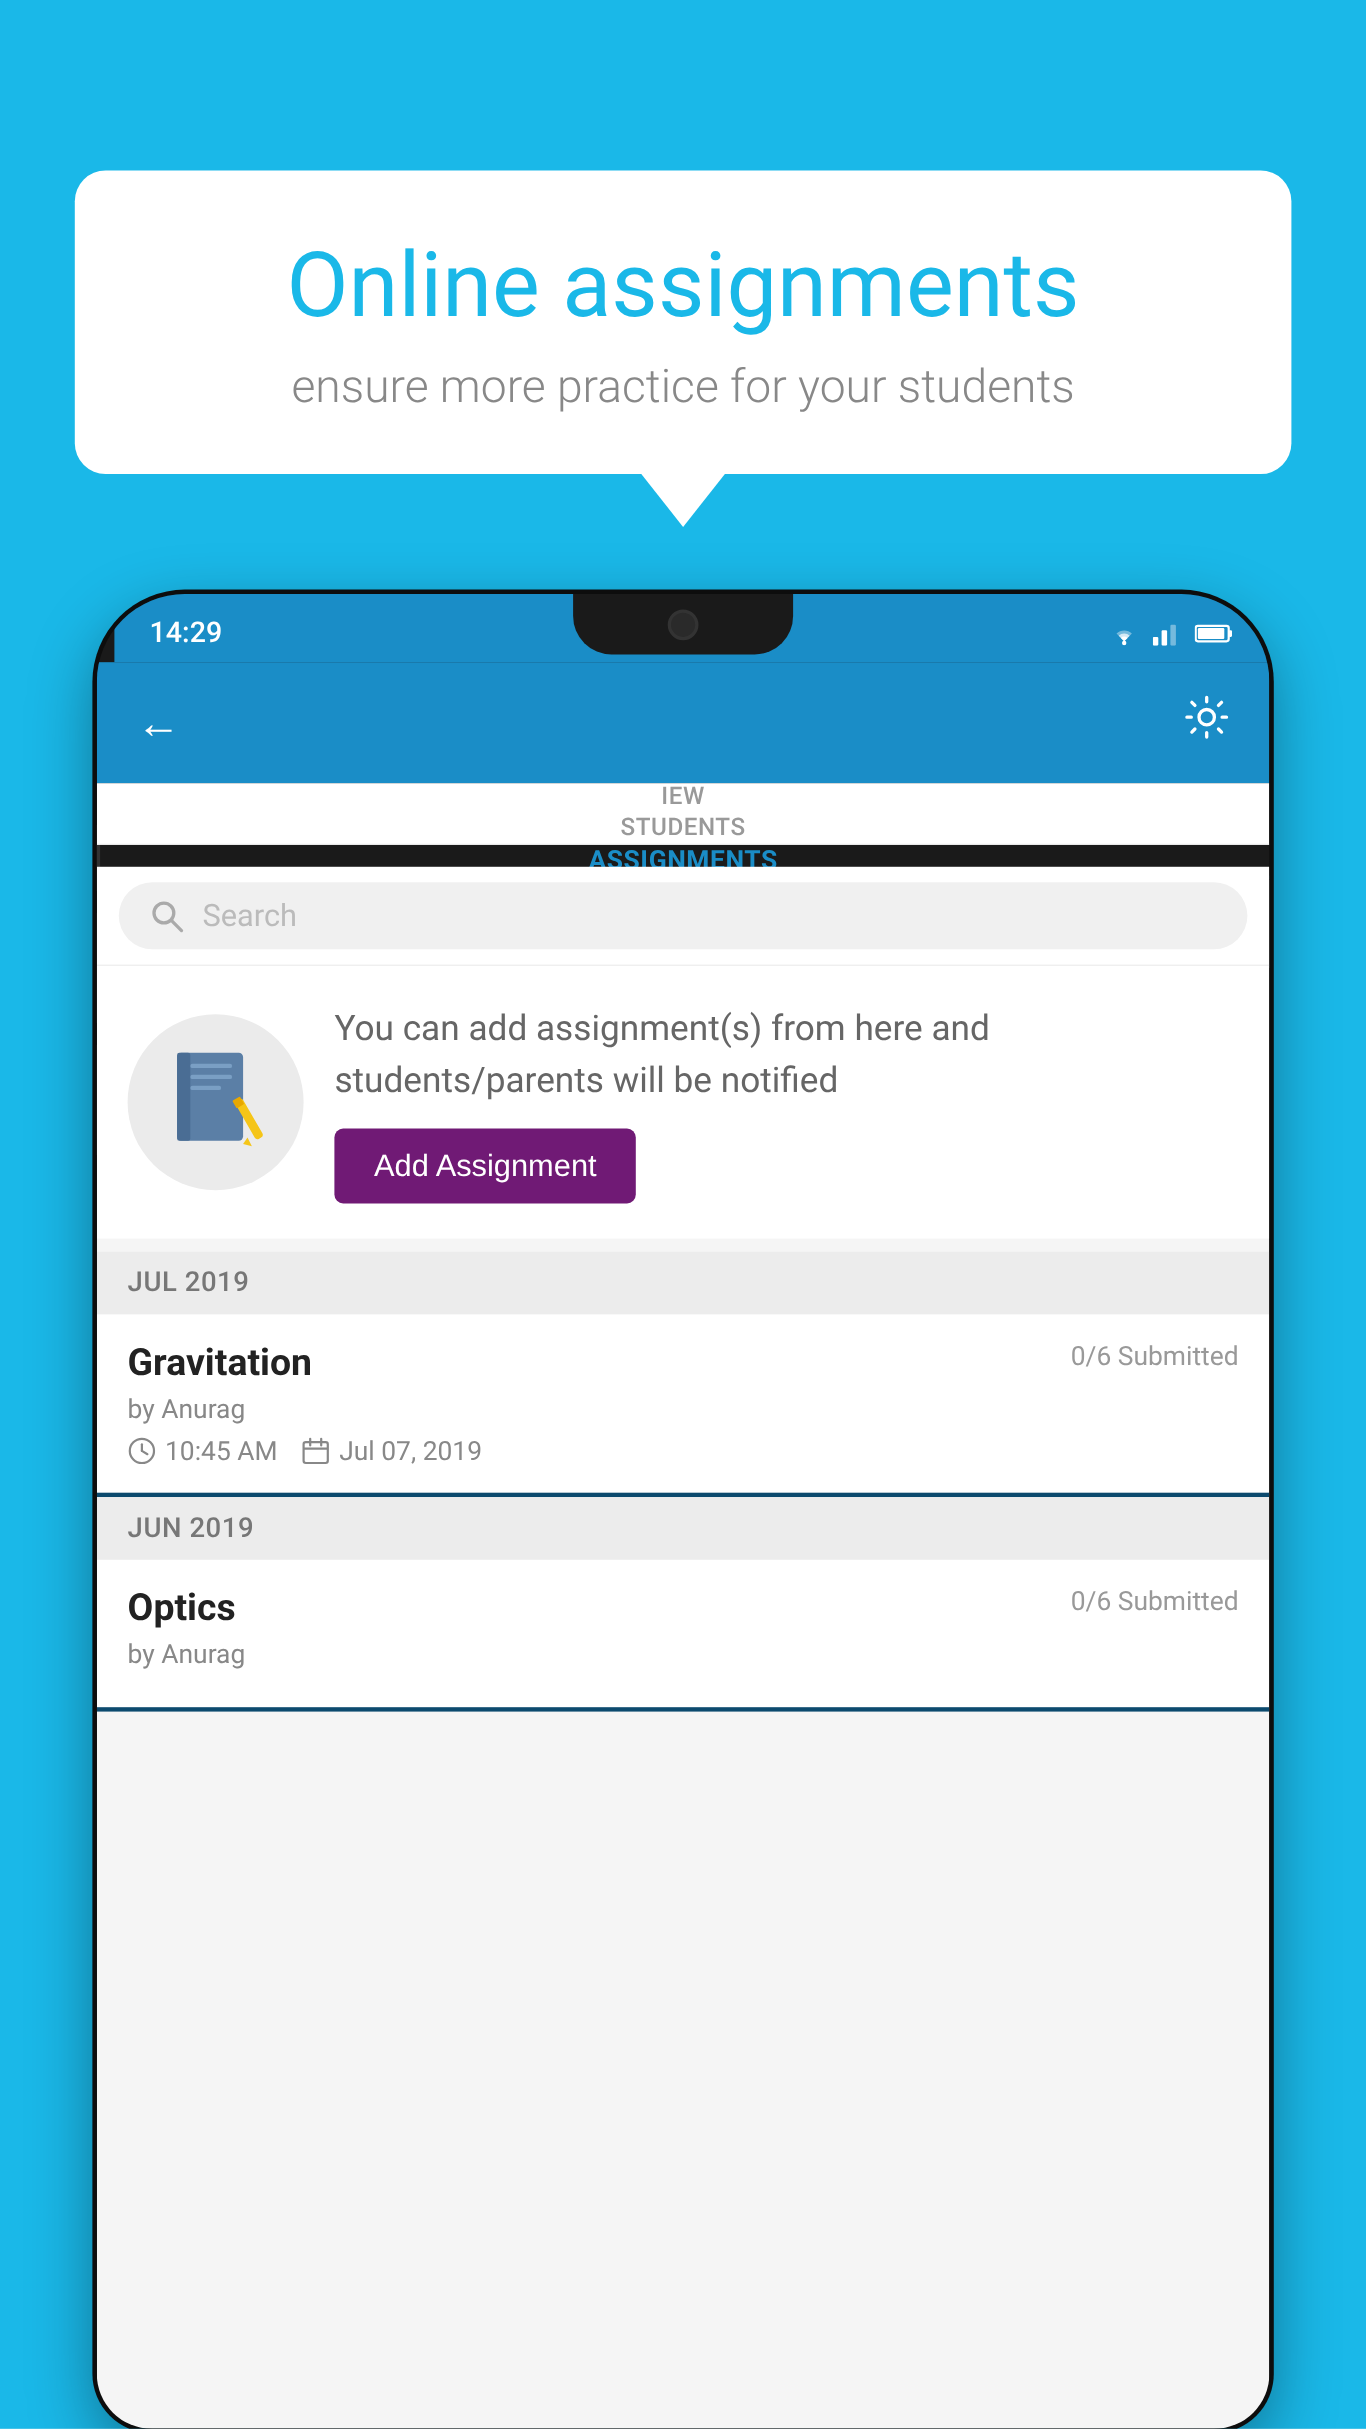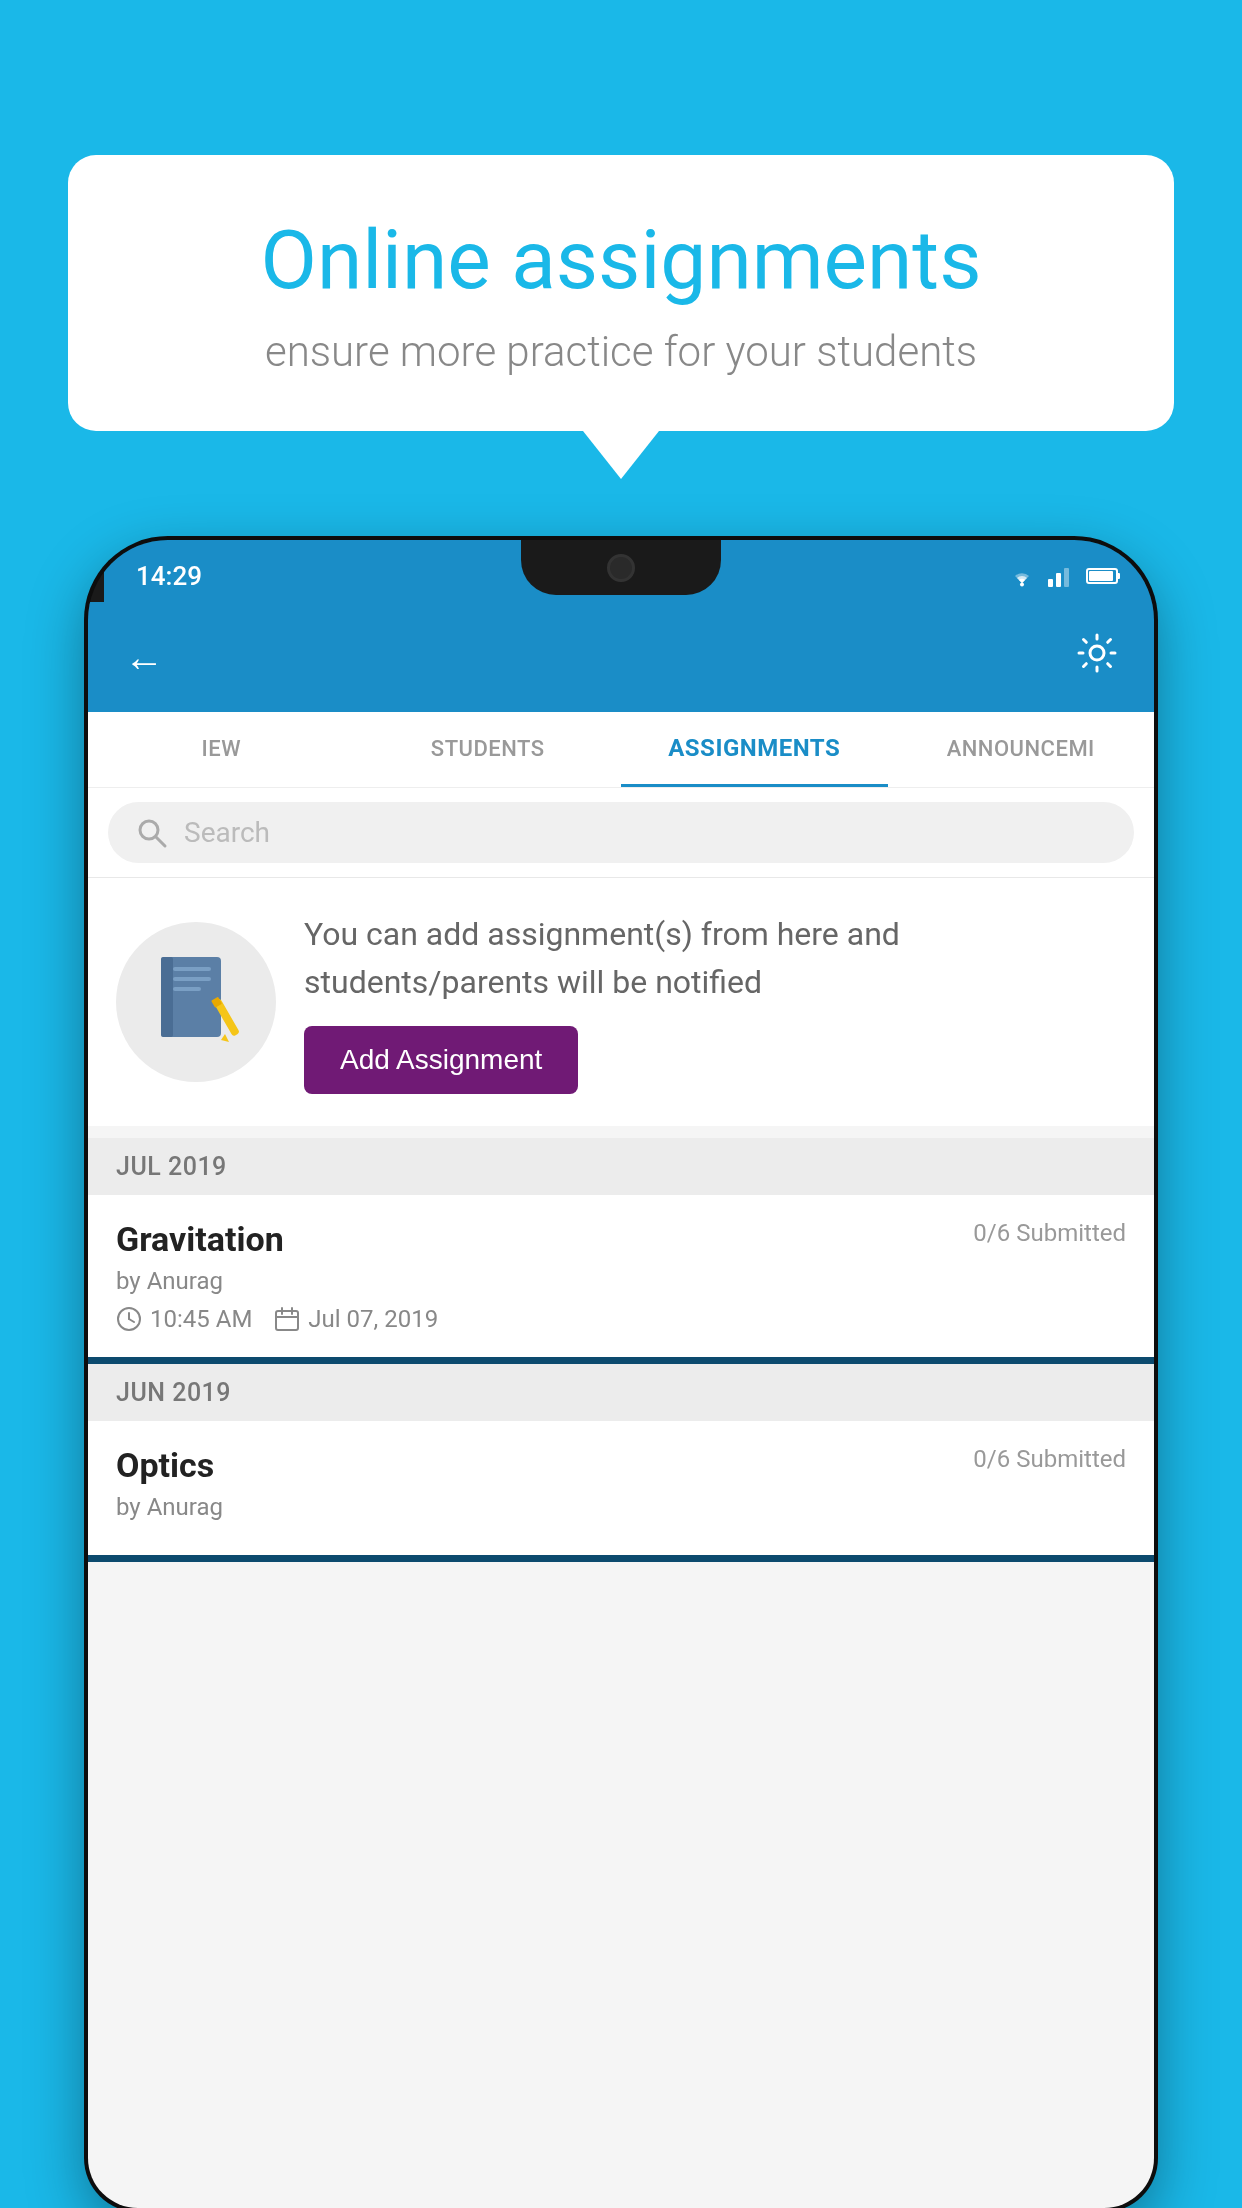--- a/index.html
+++ b/index.html
@@ -163,25 +163,26 @@
       font-size: 38px;
       cursor: pointer;
     }
 
     
     .tab-bar {
       position: absolute;
       top: 172px;
       left: 0;
       right: 0;
-      height: 76px;
+      height: 56px;
       background: white;
       display: flex;
       align-items: stretch;
       border-bottom: 1px solid #eee;
+      flex-direction: column;
     }
 
     .tab-item {
       flex: 1;
       display: flex;
       align-items: center;
       justify-content: center;
       font-size: 22px;
       color: #999;
       font-weight: 500;
@@ -280,21 +281,21 @@
       font-size: 25px;
       color: #777;
       font-weight: 500;
       letter-spacing: 0.5px;
     }
 
     
     .assignment-item {
       background: white;
       padding: 24px 28px 24px 28px;
-      border-bottom: 7px solid #0c4a6e;
+      border-bottom: 4px solid #0c4a6e;
     }
 
     .assignment-top-row {
       display: flex;
       justify-content: space-between;
       align-items: flex-start;
       margin-bottom: 8px;
     }
 
     .assignment-name {

